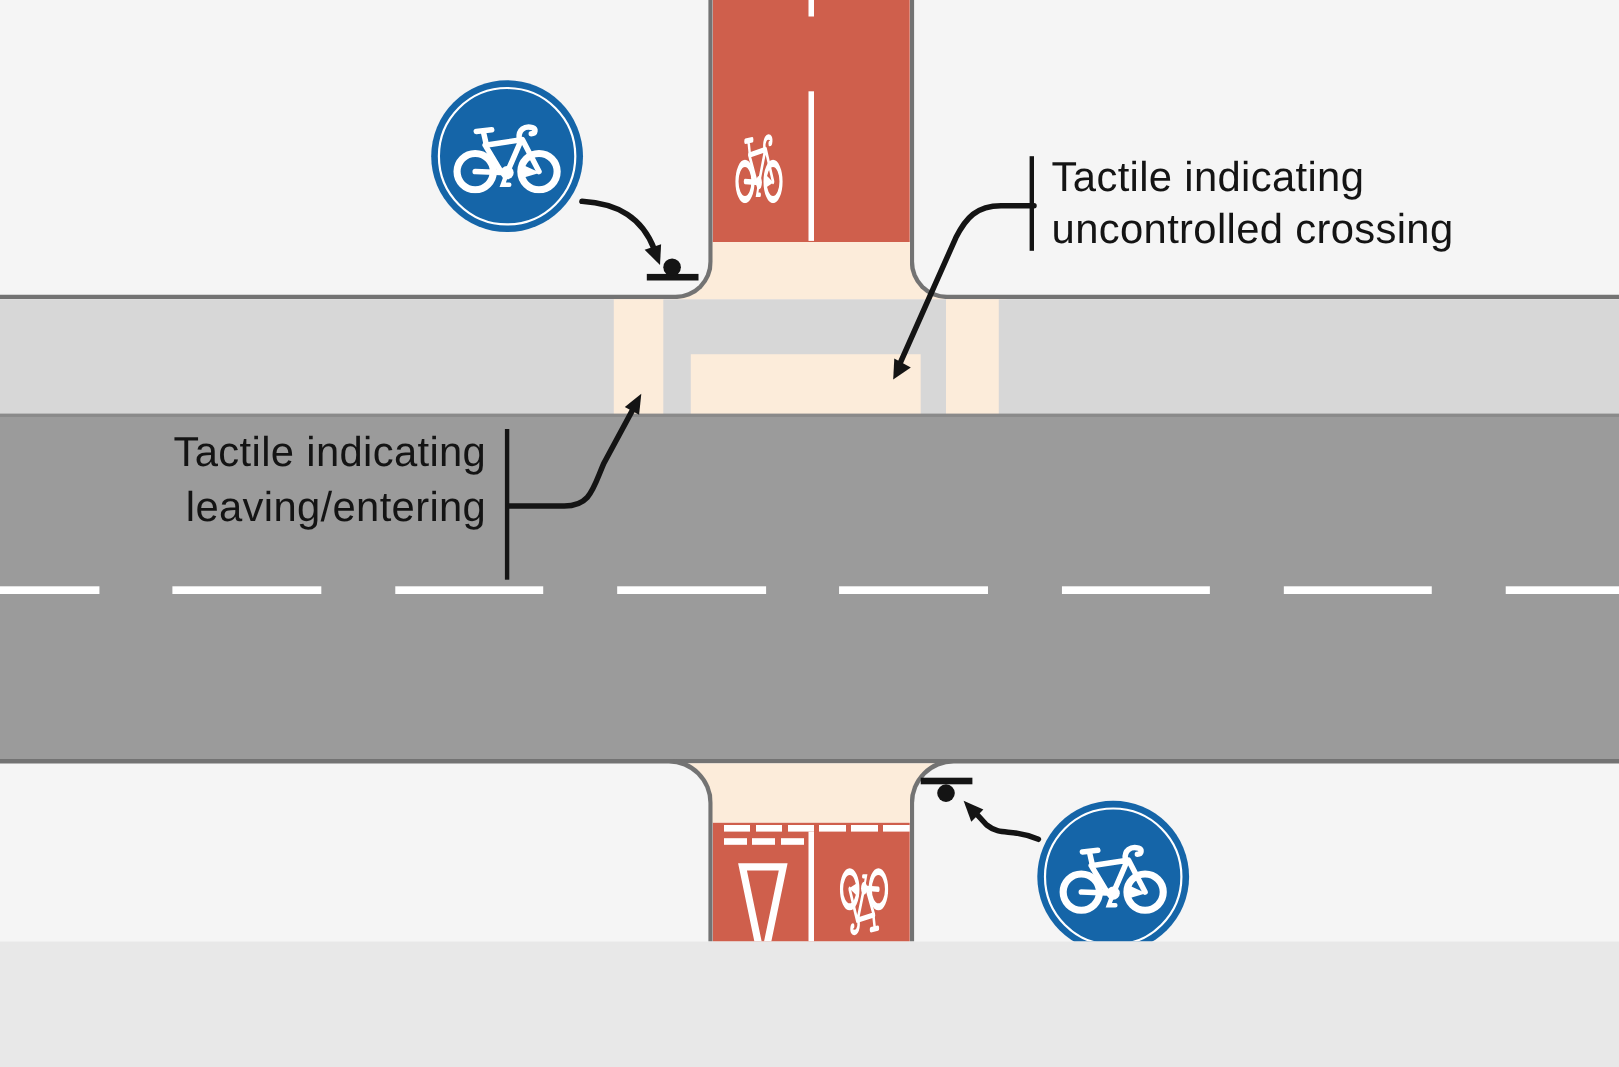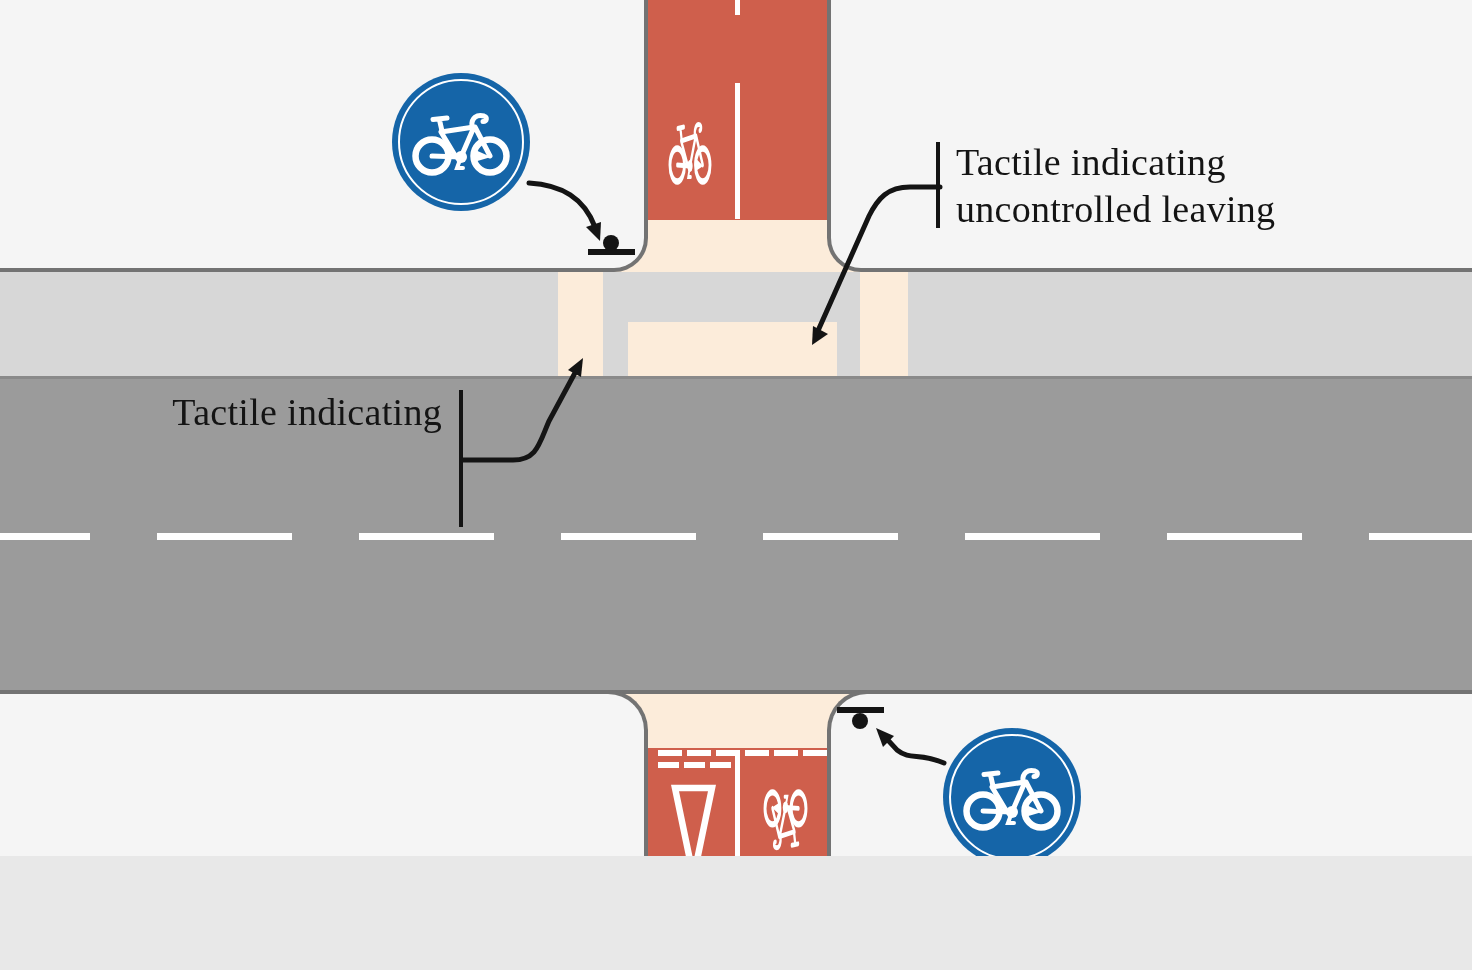--- a/index.html
+++ b/index.html
@@ -11,21 +11,21 @@
     --curb-gray:#737373;
     --sign-blue:#1565a8;
     --background:#f5f5f5;
     --marking-white:#ffffff;
     --annotation-black:#141414;
   }
   html,body{margin:0;padding:0;background:#e8e8e8;}
   .canvas{
     position:relative;width:1472px;height:856px;overflow:hidden;
     background:var(--background);
-    font-family:Liberation Serif, serif;
+    font-family:Liberation Sans, sans-serif;
   }
   .abs{position:absolute;}
 
   
   .footpath{left:0;top:272px;width:1472px;height:106px;background:var(--footpath-gray);}
   .road{left:0;top:378px;width:1472px;height:312px;background:var(--road-gray);}
   .road-top-edge{left:0;top:376px;width:1472px;height:3px;background:var(--road-edge-gray);}
   .road-bottom-edge{left:0;top:690px;width:1472px;height:4px;background:var(--curb-gray);}
   .road-center-dashes{
     left:0;top:533px;width:1472px;height:7px;
@@ -139,25 +139,26 @@
   </div>
 
   <div class="abs block block-tl"></div>
   <div class="abs block block-tr"></div>
   <div class="abs block block-bl"></div>
   <div class="abs block block-br"></div>
 
   <div class="abs leader-bar bar-right"></div>
   <div class="abs label label-right">
     <span>Tactile indicating</span>
-    <span>uncontrolled leaving</span>
+    <span>uncontrolled crossing</span>
   </div>
   <div class="abs leader-bar bar-left"></div>
   <div class="abs label label-left">
     <span>Tactile indicating</span>
+    <span>leaving/entering</span>
   </div>
 
   <svg class="abs overlay" width="1472" height="970" viewBox="0 0 1472 970">
     <g stroke="#141414" stroke-width="5" fill="none" stroke-linecap="round">
       <path d="M529,183 C562,185 584,198 595,227"></path>
       <path d="M940,187 H910 C888,187 878,198 869,216 L817,333"></path>
       <path d="M463,460 H513 C537,460 539,444 549,421 L576,371"></path>
       <path d="M944,763 C918,752 911,761 897,750 L885,737"></path>
     </g>
     <g fill="#141414" stroke="none">

